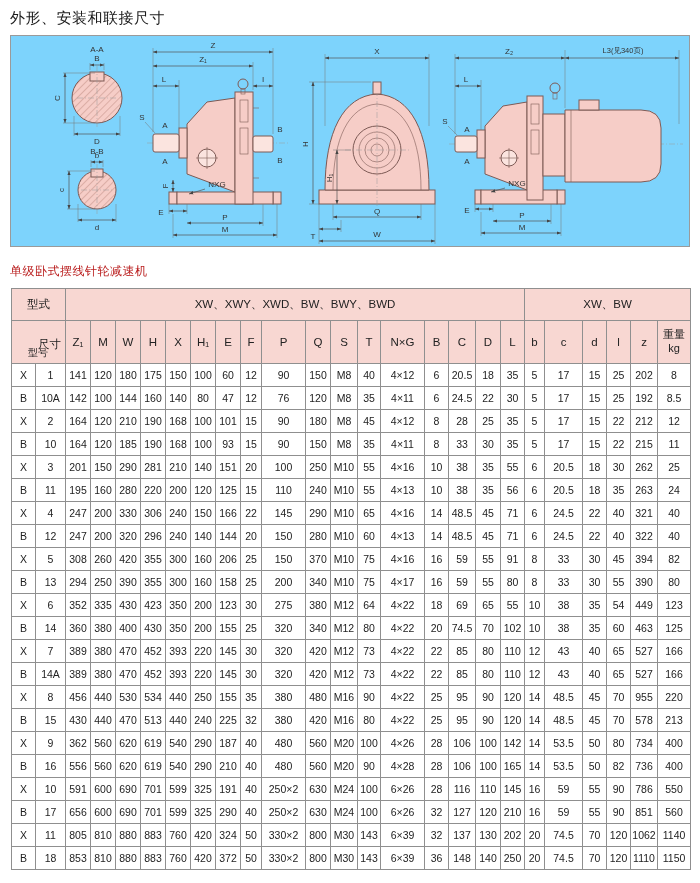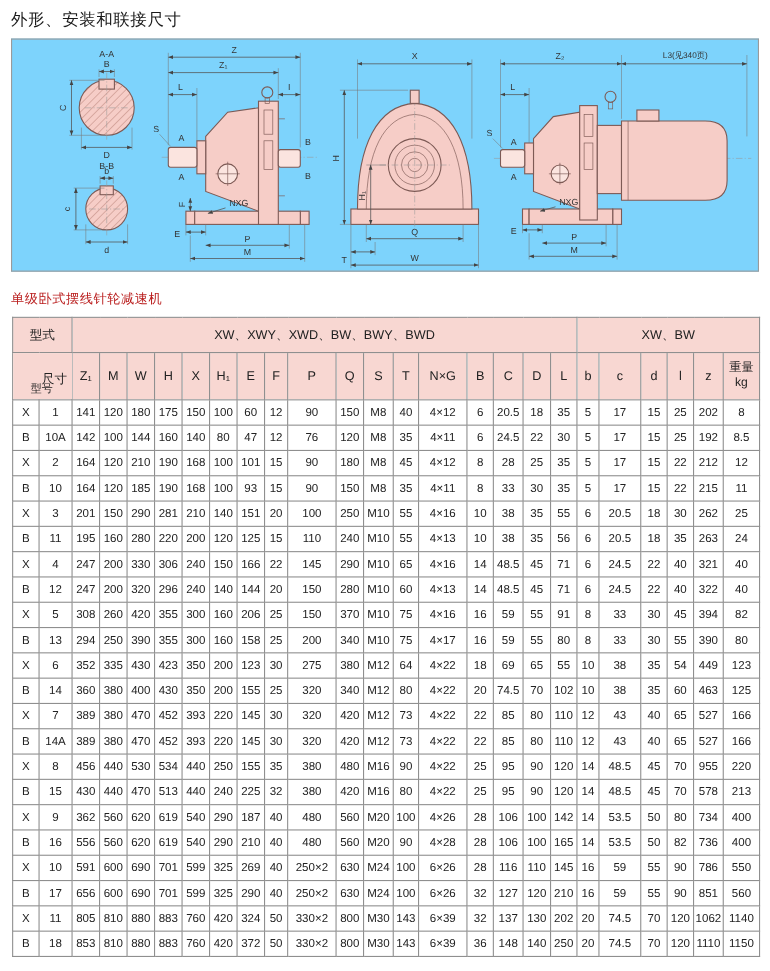--- a/index.html
+++ b/index.html
@@ -808,21 +808,21 @@
       </tr>
       <tr>
         <td>X</td>
         <td>10</td>
         <td>591</td>
         <td>600</td>
         <td>690</td>
         <td>701</td>
         <td>599</td>
         <td>325</td>
-        <td>269</td>
+        <td>191</td>
         <td>40</td>
         <td>250×2</td>
         <td>630</td>
         <td>M24</td>
         <td>100</td>
         <td>6×26</td>
         <td>28</td>
         <td>116</td>
         <td>110</td>
         <td>145</td>

